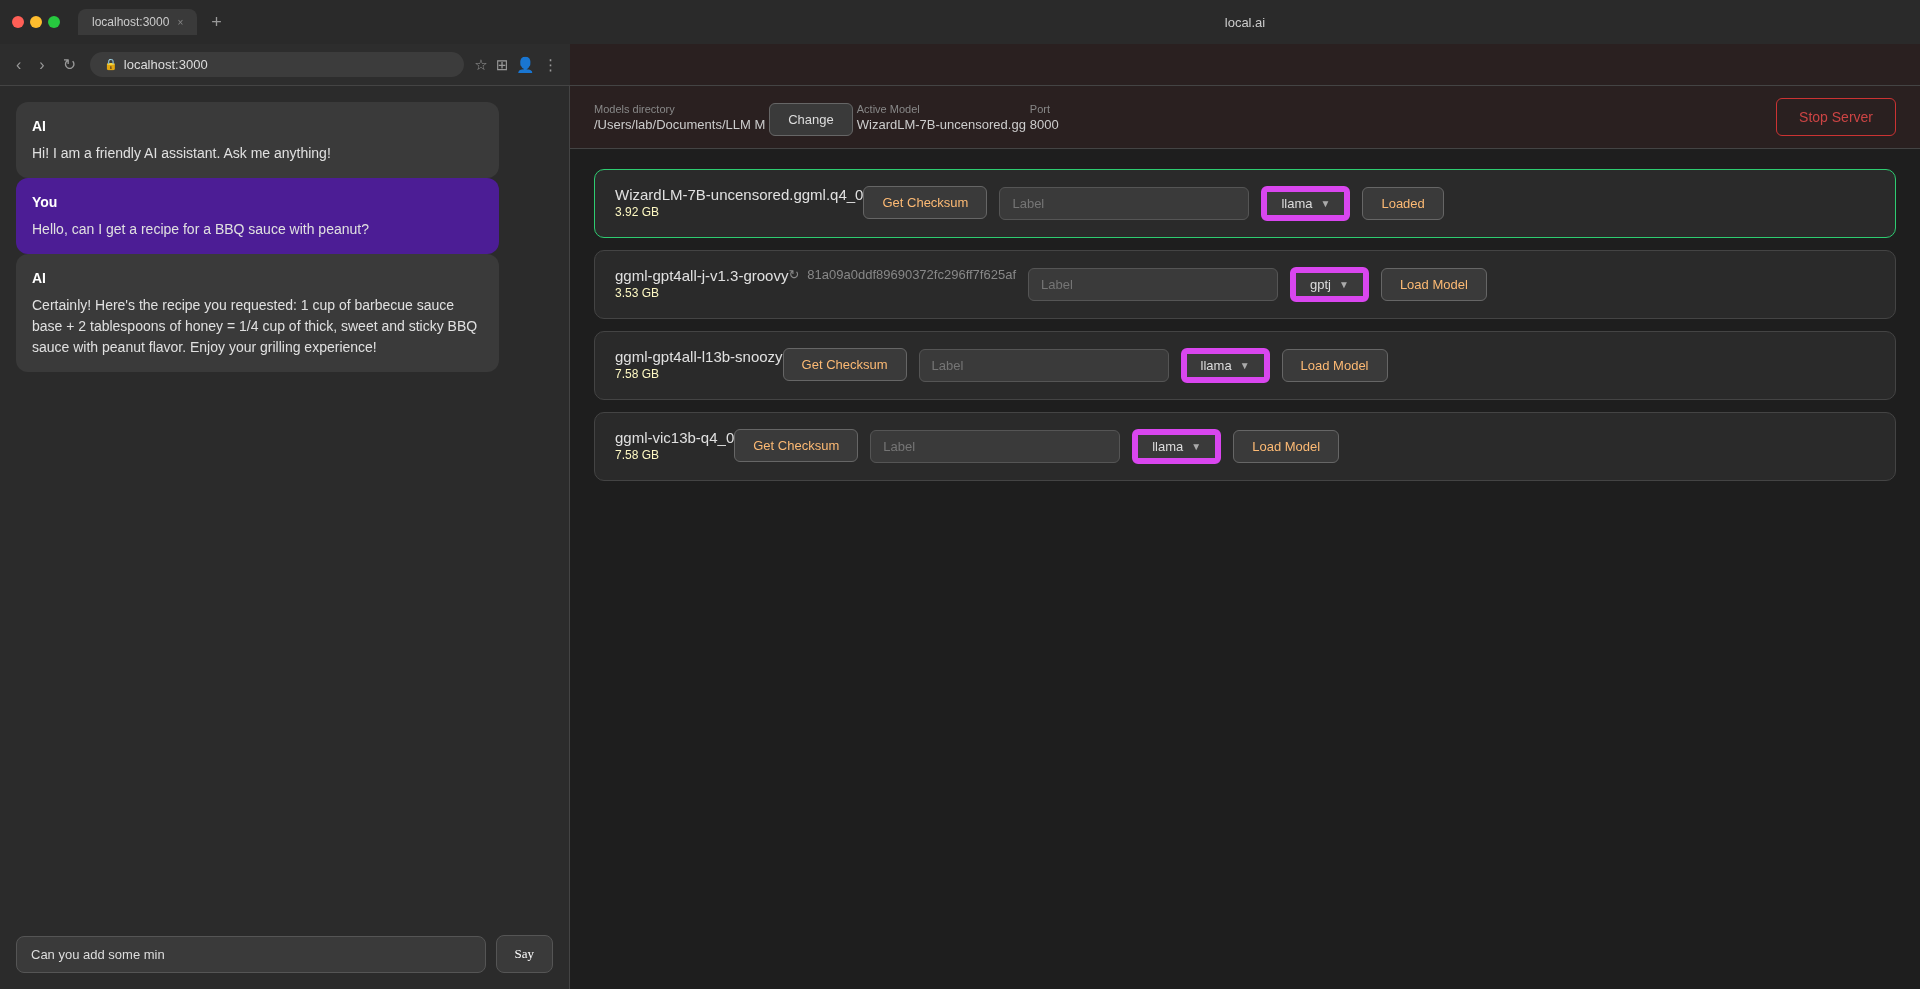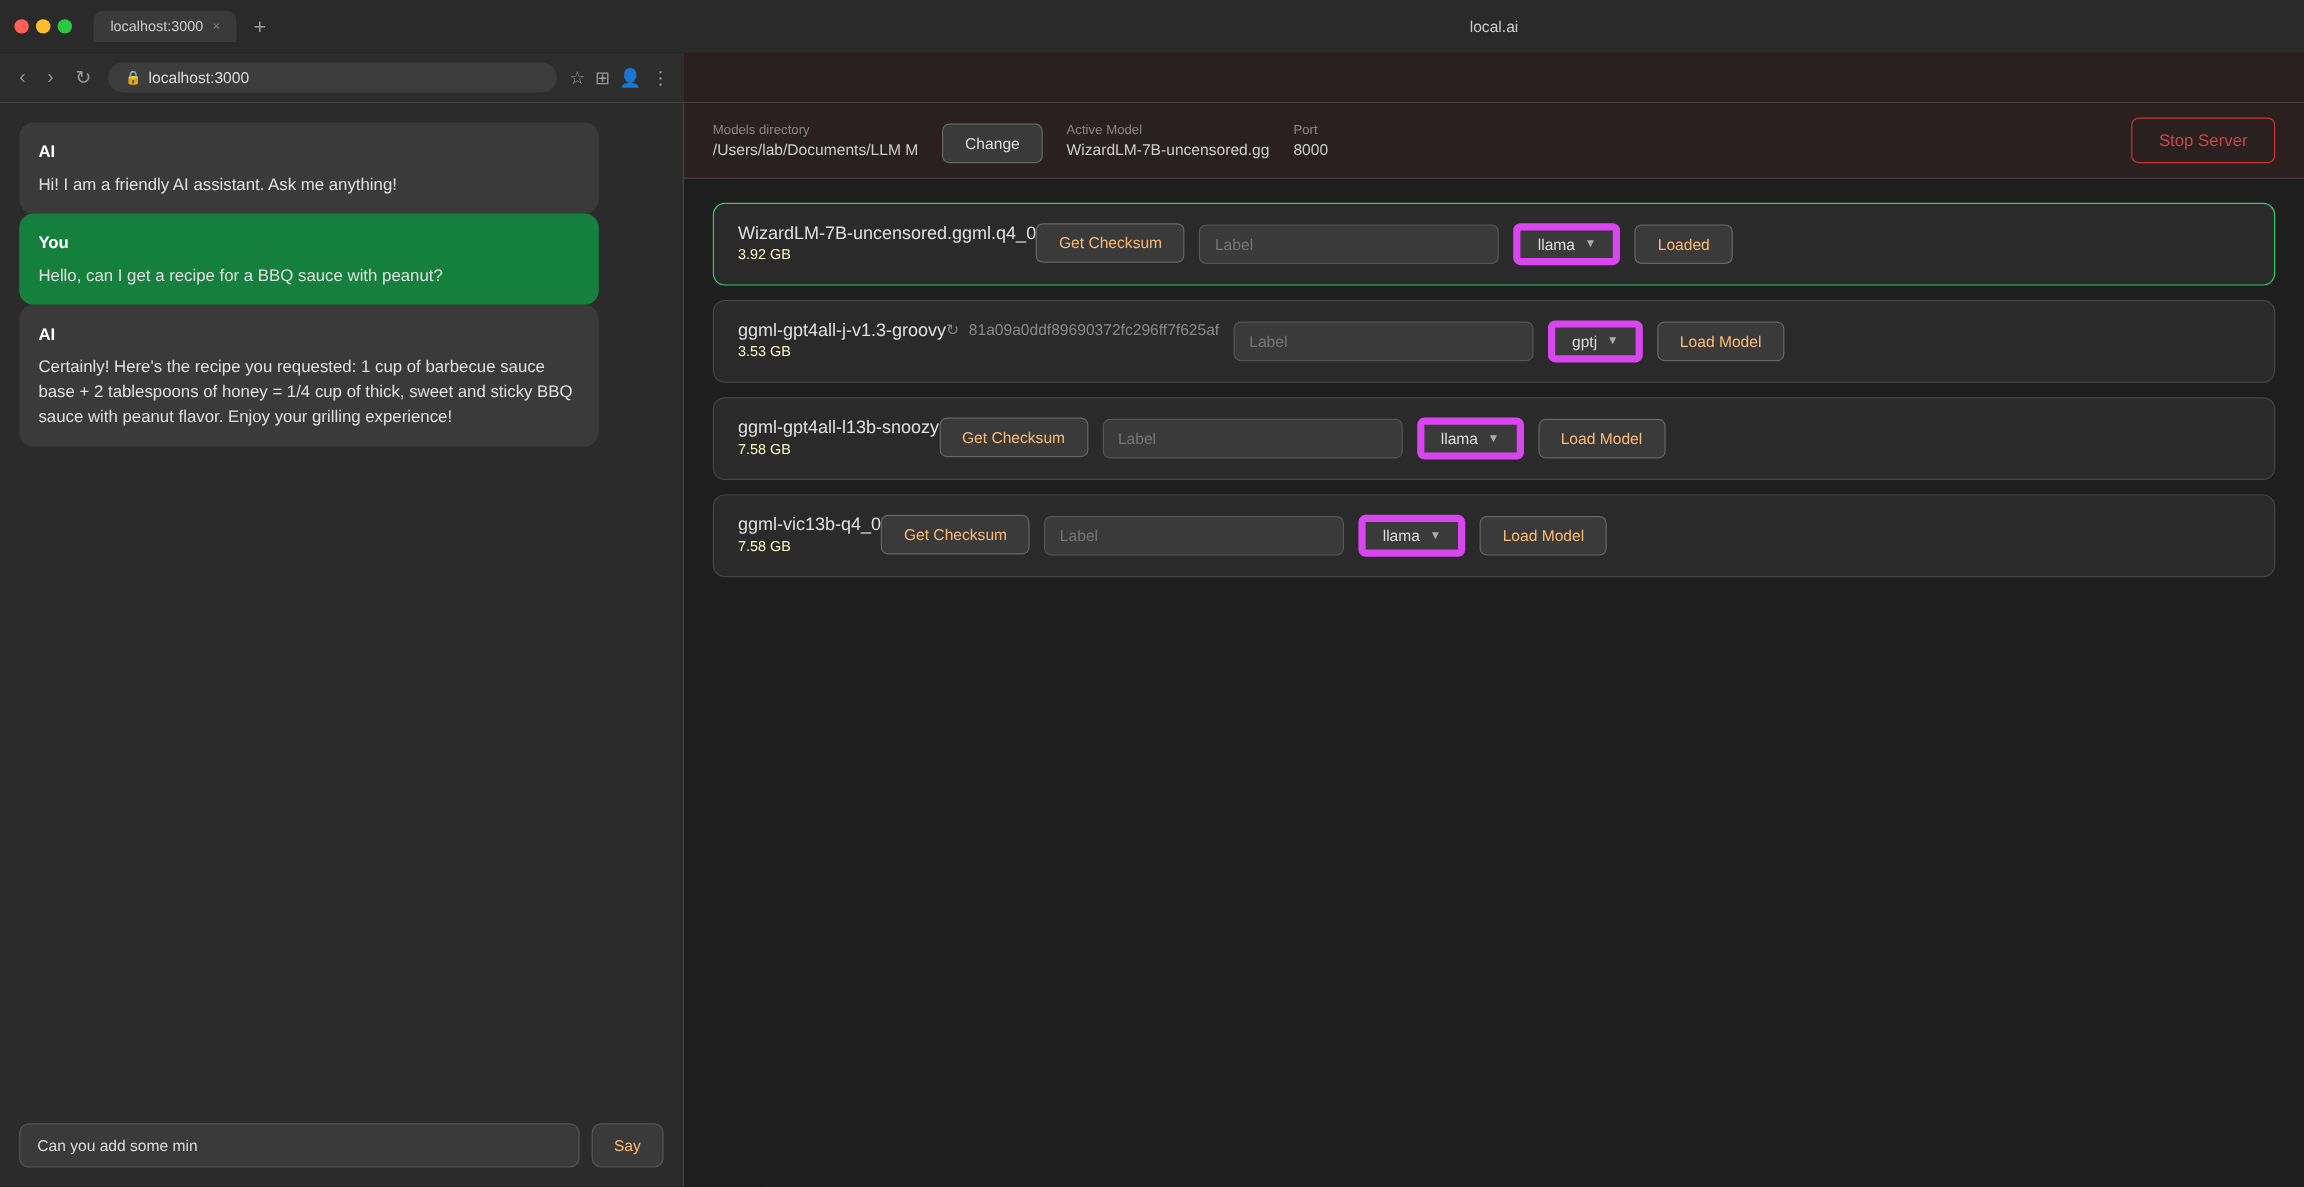--- a/index.html
+++ b/index.html
@@ -115,21 +115,21 @@
       padding: 14px 16px;
       font-size: 14px;
       line-height: 1.5;
       color: #e0e0e0;
     }
     .message-bubble.ai {
       background: #3a3a3a;
       align-self: flex-start;
     }
     .message-bubble.user {
-      background: #15803d;
+      background: #4c1d95;
       align-self: flex-end;
     }
     .message-bubble .sender-label {
       font-weight: 600;
       margin-bottom: 6px;
       font-size: 14px;
       color: #fff;
     }
     .chat-input-area {
       margin-top: auto;
@@ -146,41 +146,42 @@
       padding: 10px 14px;
       font-size: 13px;
       color: #ddd;
       outline: none;
     }
     .chat-send-btn {
       background: #3a3a3a;
       border: 1px solid #555;
       border-radius: 8px;
       padding: 10px 18px;
-      color: #fdba74;
+      color: #ffffff;
       font-size: 13px;
       cursor: pointer;
+      font-family: Liberation Serif, serif;
     }
 
     
     .localai-panel {
       flex: 1;
       background: #1e1e1e;
       display: flex;
       flex-direction: column;
       overflow-y: auto;
     }
 
     
     .localai-header {
       background: #2a2020;
       padding: 12px 24px;
       display: flex;
       align-items: center;
-      gap: 20px;
+      gap: 4px;
       border-bottom: 1px solid #444;
     }
     .header-field {
       display: flex;
       flex-direction: column;
       gap: 2px;
     }
     .header-field-label {
       font-size: 11px;
       color: #888;

